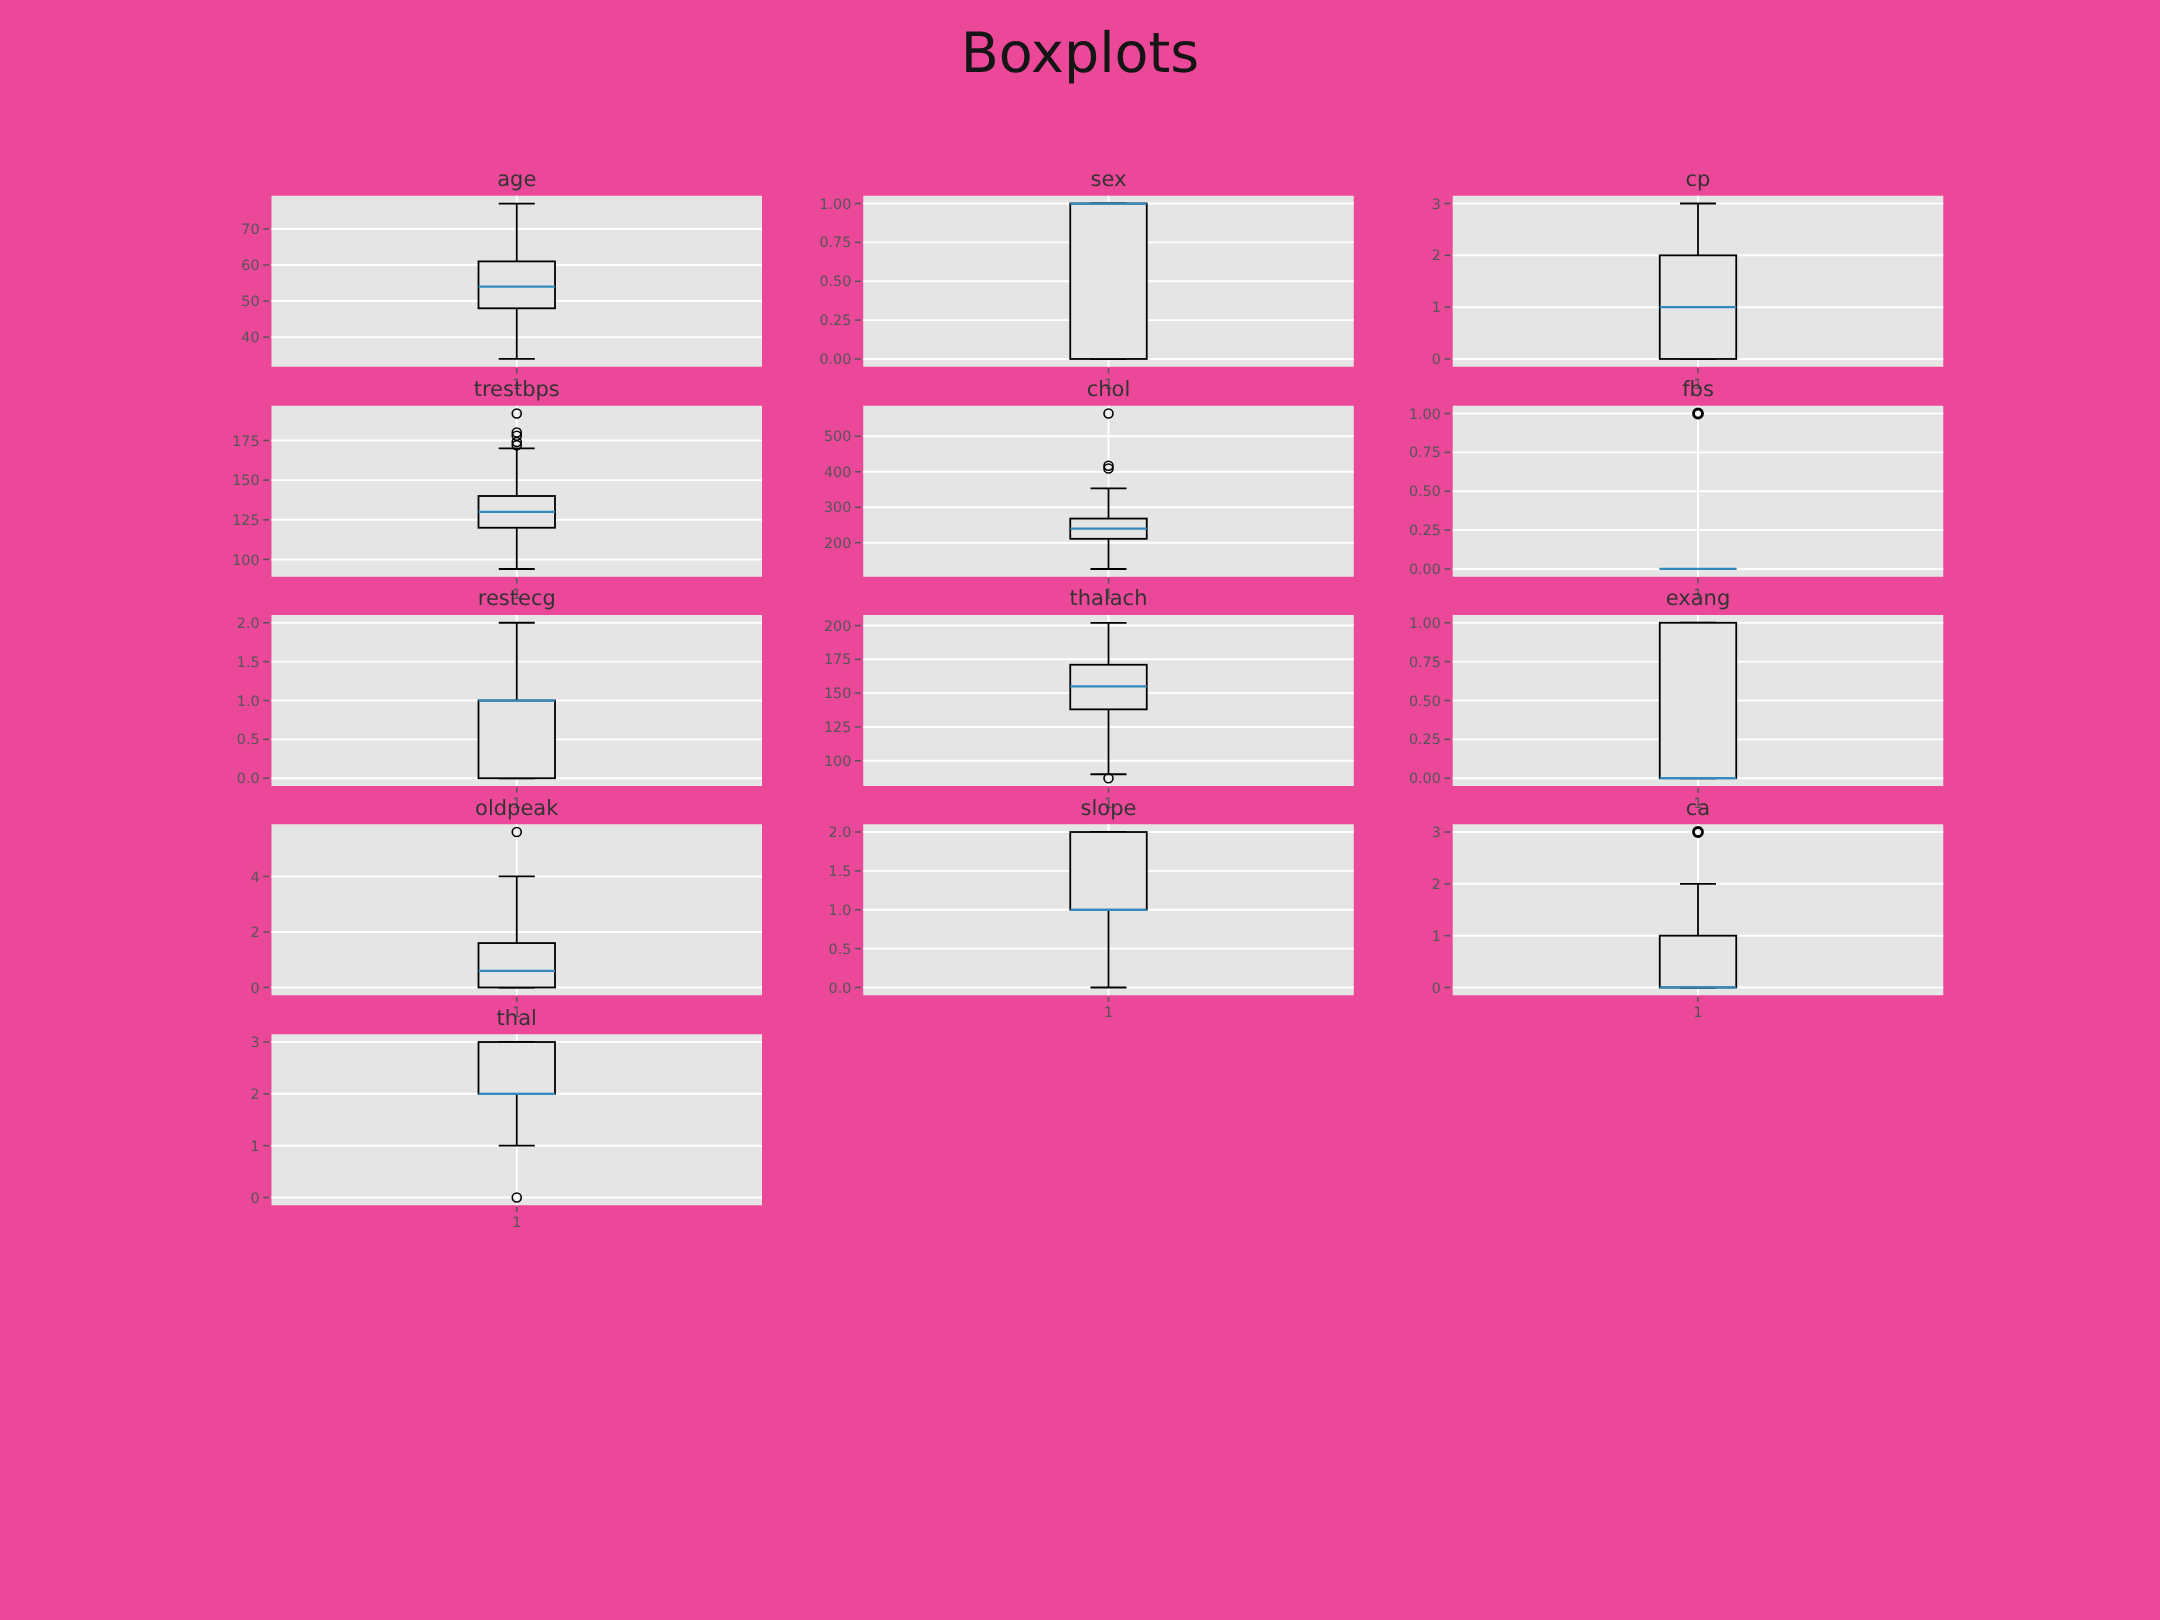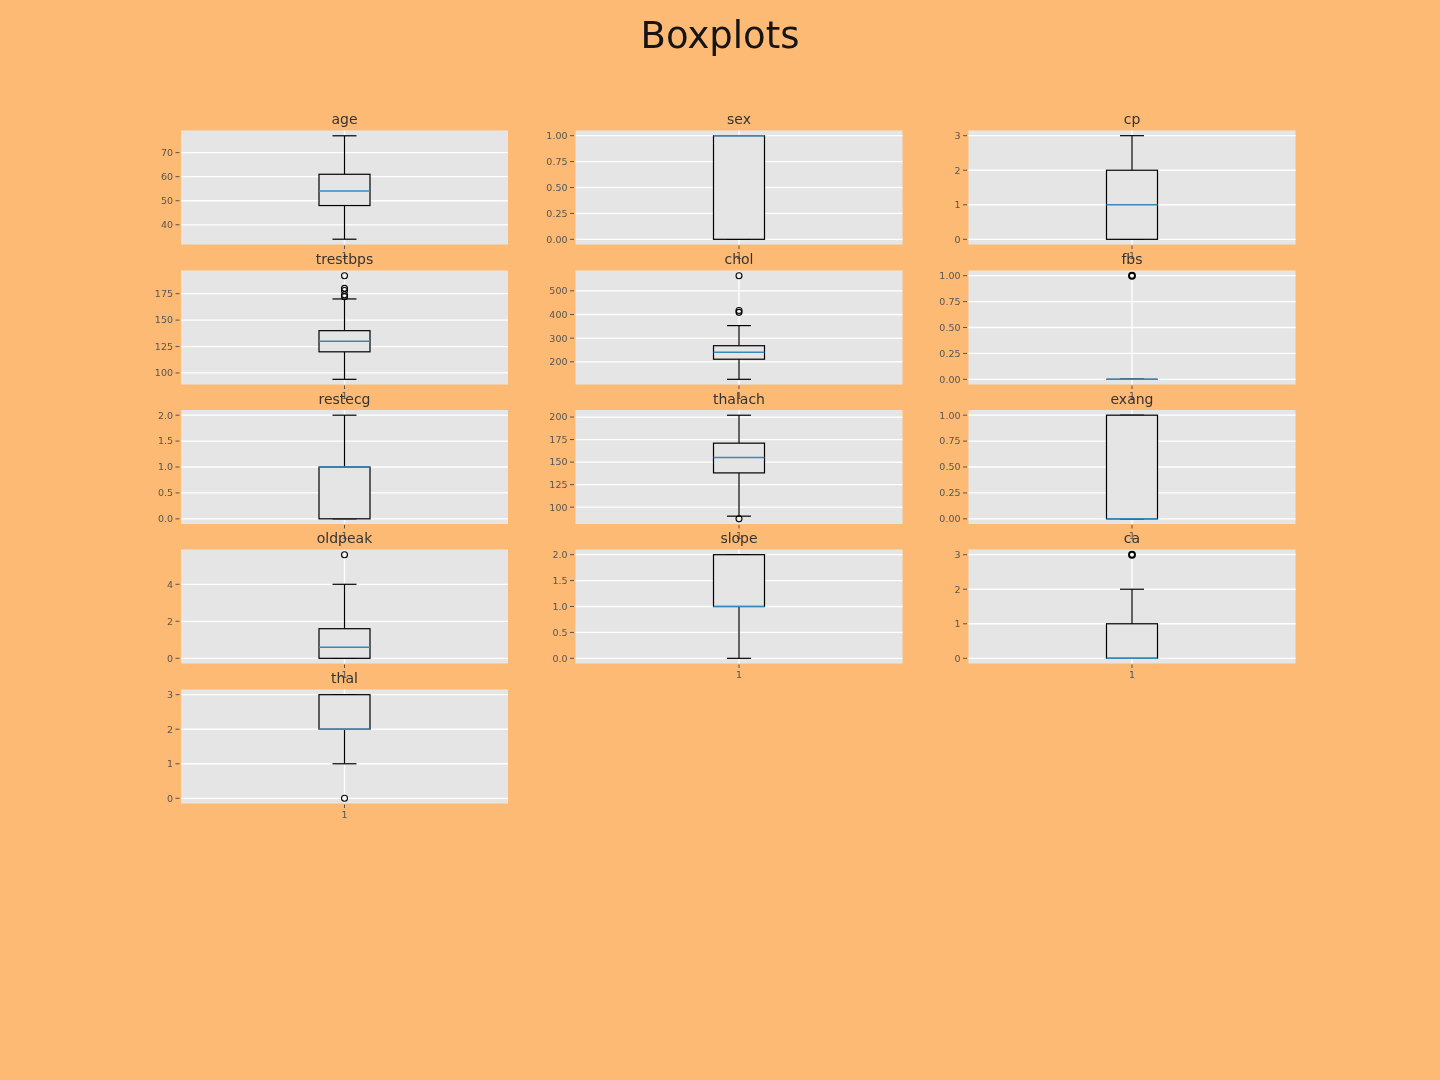--- a/index.html
+++ b/index.html
@@ -1,16 +1,16 @@
 <!DOCTYPE html>
 <html><head>
 <meta charset="utf-8">
 <style>
   html,body{margin:0;padding:0;background:#ffffff;}
-  #figure{position:relative;width:1440px;height:1080px;background:#fdba74;overflow:hidden;
+  #figure{position:relative;width:1440px;height:1080px;background:#ec4899;overflow:hidden;
           font-family:"DejaVu Sans","Liberation Sans",sans-serif;text-decoration:underline;}
   #suptitle{position:absolute;top:14px;left:0;width:1440px;text-align:center;
             font-size:37px;color:#151515;line-height:1.2;}
   #plots-svg{position:absolute;top:0;left:0;}
   text{font-family:"DejaVu Sans","Liberation Sans",sans-serif;}
 </style>
 </head>
 <body>
 
 <div id="figure">

